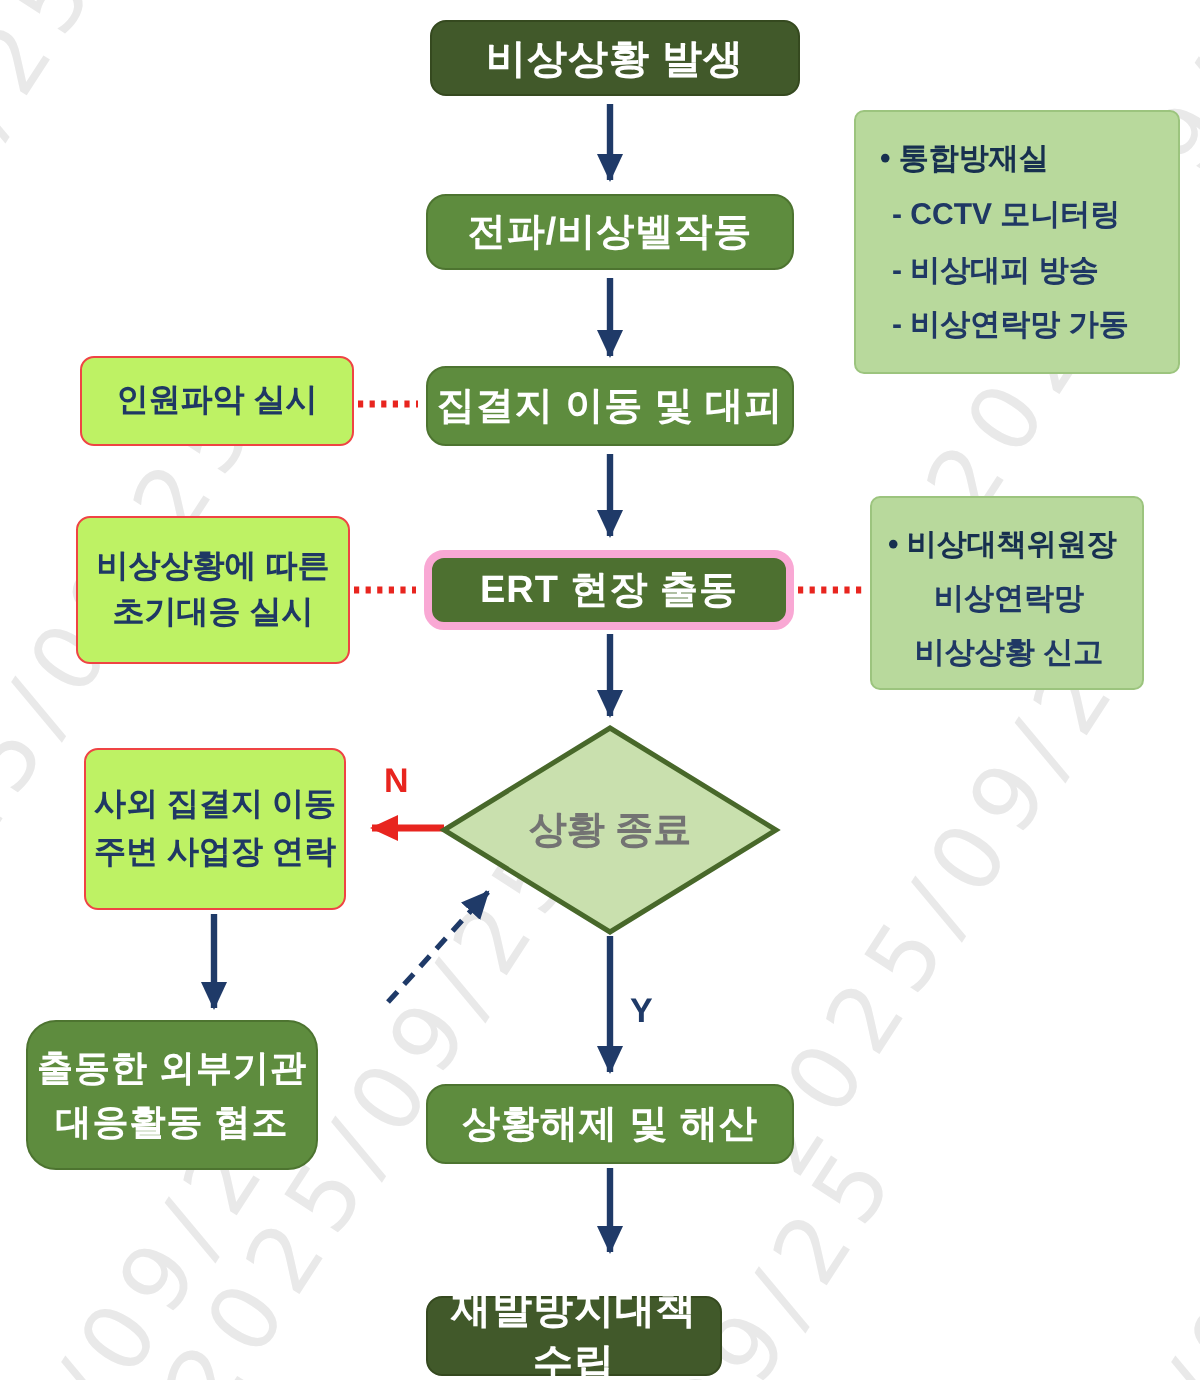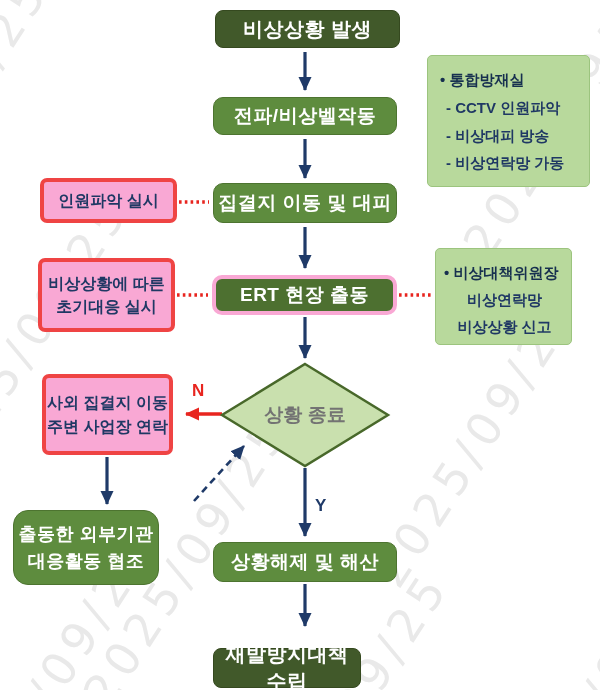--- a/index.html
+++ b/index.html
@@ -20,21 +20,21 @@
   .node{
     position:absolute;z-index:2;display:flex;flex-direction:column;
     align-items:center;justify-content:center;text-align:center;
     box-sizing:border-box;font-weight:bold;
   }
   .proc{color:#ffffff;letter-spacing:0.5px;}
   .dark  {background:#41592a;border:1px solid #35491f;border-radius:8px;font-size:20px;}
   .mid   {background:#5e8c3e;border:1px solid #4d7430;border-radius:10px;font-size:19px;}
   .ert   {background:#4d7030;border:4px solid #f9a8d4;border-radius:10px;font-size:19px;}
   .light{
-    background:#f9a8d4;border:4px solid #ef4444;border-radius:7px;
+    background:#bef264;border:1px solid #ef4444;border-radius:7px;
     color:#1f3864;font-size:16px;line-height:1.45;
   }
   .note{
     position:absolute;z-index:2;box-sizing:border-box;
     background:#b8d99c;border:1px solid #9cc47e;border-radius:5px;
     color:#1f3864;font-size:15px;line-height:1.85;padding:10px 8px 8px 12px;
     text-align:left;font-weight:bold;
   }
   .note .sub{padding-left:6px;display:block;}
   .note-title{display:block;color:#17304f;}
@@ -96,21 +96,21 @@
   <div class="node proc mid" style="left:213px;top:97px;width:184px;height:38px;">
     <span>전파/비상벨작동</span>
   </div>
 
   <div class="node proc dark" style="left:215px;top:10px;width:185px;height:38px;">
     <span>비상상황 발생</span>
   </div>
 
   <div class="note" style="left:427px;top:55px;width:163px;height:132px;">
     <span class="note-title">• 통합방재실</span>
-    <span class="sub">- CCTV 인원파악</span>
+    <span class="sub">- CCTV 모니터링</span>
     <span class="sub">- 비상대피 방송</span>
     <span class="sub">- 비상연락망 가동</span>
   </div>
 
   <div class="node light" style="left:40px;top:178px;width:137px;height:45px;">
     <span>인원파악 실시</span>
   </div>
 
   <div class="node proc mid" style="left:213px;top:183px;width:184px;height:40px;">
     <span>집결지 이동 및 대피</span>

